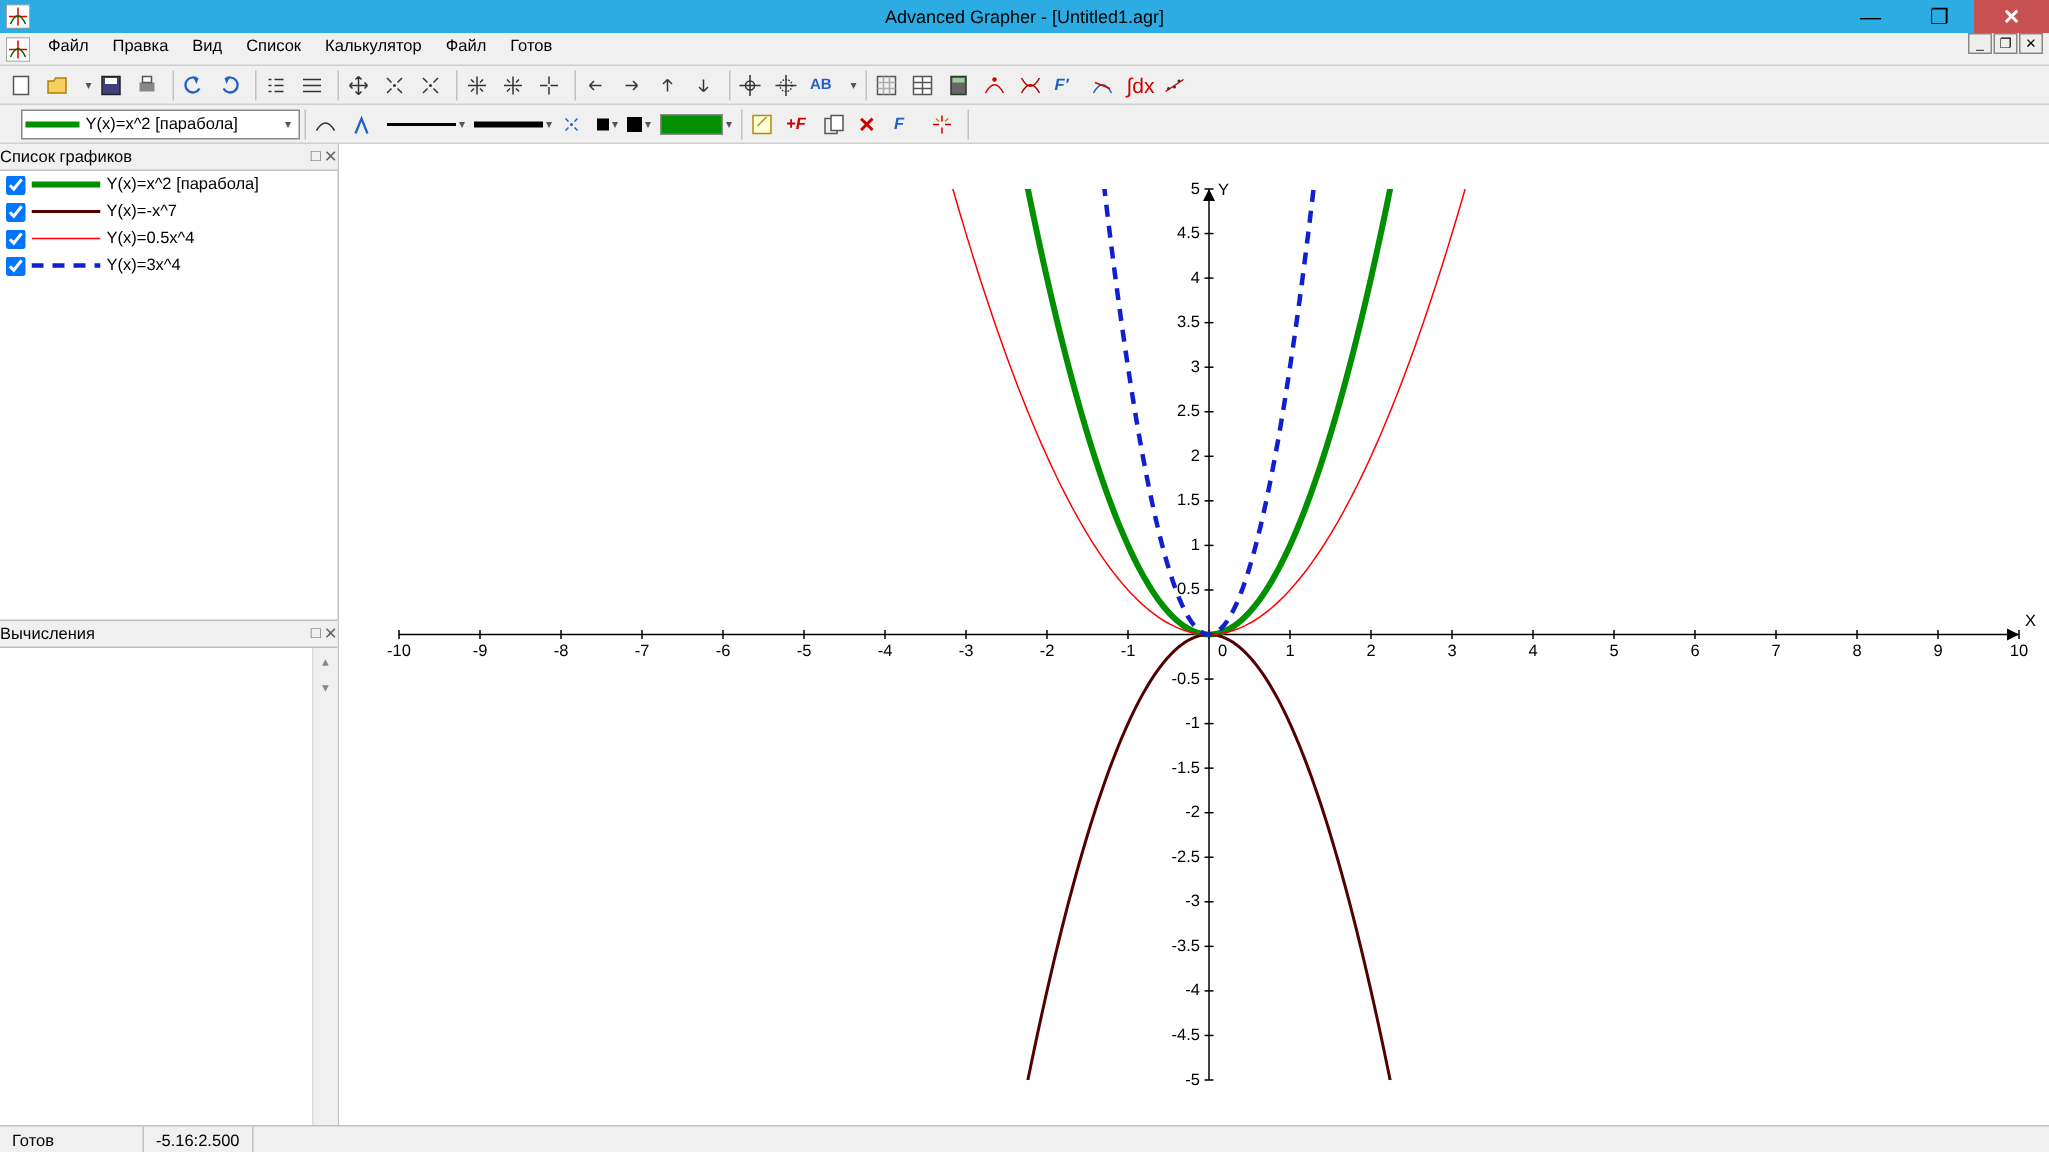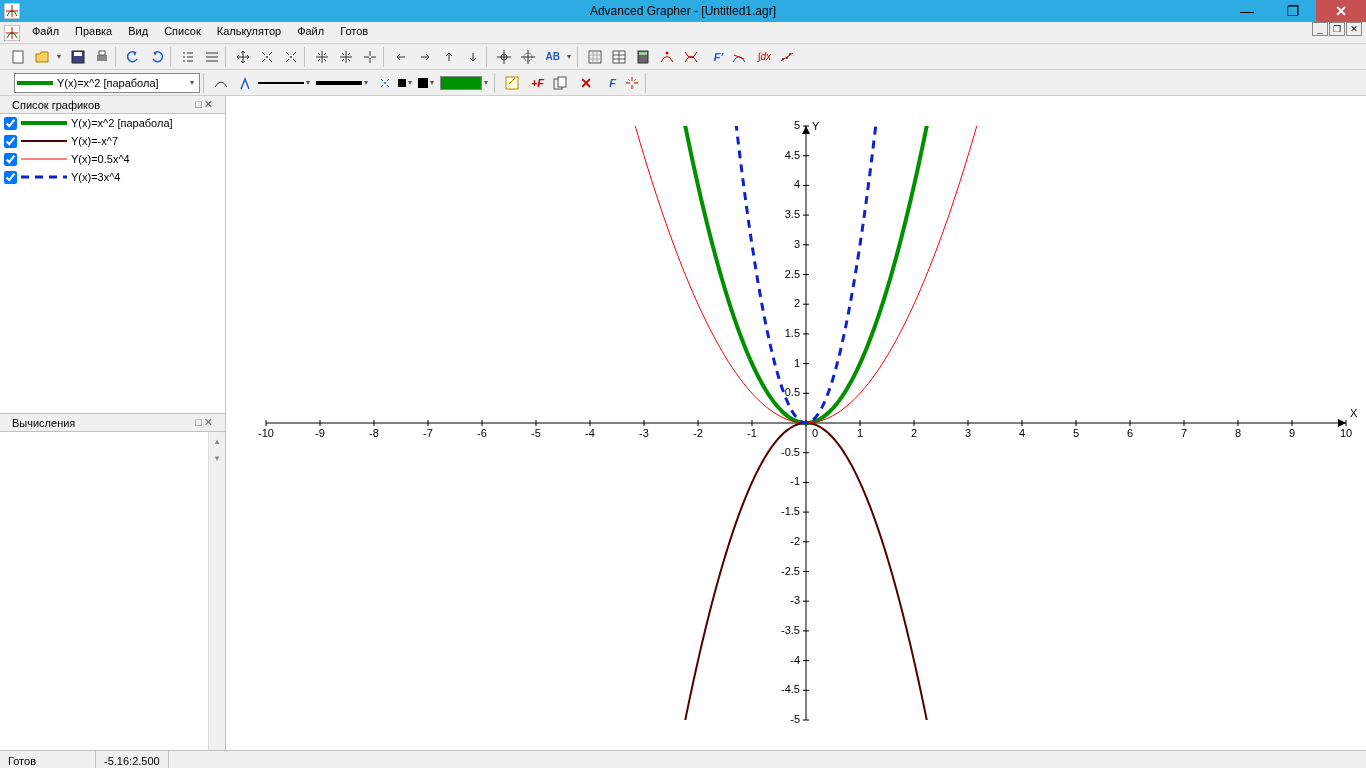--- a/index.html
+++ b/index.html
@@ -9,32 +9,32 @@
 .titlebar .title { position: absolute; left: 50%; transform: translateX(-50%); font-size: 12px; }
 .titlebar .win-controls { margin-left: auto; display: flex; height: 100%; }
 .titlebar .win-btn { width: 46px; height: 100%; display: flex; align-items: center; justify-content: center; font-size: 14px; font-family: Arial; }
 .titlebar .win-btn.close { background: #c75050; color: #fff; width: 50px; font-weight: bold; }
 .menubar { height: 22px; background: #f0f0f0; display: flex; align-items: flex-start; padding-left: 24px; border-bottom: 1px solid #d0d0d0; position: relative; }
 .menubar .app-sm-icon { position: absolute; left: 4px; top: 3px; width: 16px; height: 16px; }
 .menubar .menu-item { padding: 3px 8px; cursor: default; }
 .menubar .mdi-controls { margin-left: auto; display: flex; padding-right: 4px; gap: 1px; }
 .menubar .mdi-btn { width: 16px; height: 14px; border: 1px solid #888; background: #eee; display: flex; align-items: center; justify-content: center; font-size: 9px; line-height: 1; }
 .toolbar { height: 26px; background: #f0f0f0; border-bottom: 1px solid #d0d0d0; display: flex; align-items: center; padding: 0 4px; }
-.tb-btn { width: 22px; height: 22px; display: flex; align-items: center; justify-content: flex-end; margin: 0 1px; border: 1px solid transparent; }
+.tb-btn { width: 22px; height: 22px; display: flex; align-items: center; justify-content: flex-start; margin: 0 1px; border: 1px solid transparent; }
 .tb-sep { width: 1px; height: 20px; background: #c0c0c0; margin: 0 3px; }
 .tb-dd { display: flex; align-items: center; height: 22px; border: 1px solid transparent; padding: 0 2px; }
 .tb-dd .arr { font-size: 8px; margin-left: 2px; color: #555; }
 .toolbar2 { height: 26px; background: #f0f0f0; border-bottom: 1px solid #d0d0d0; display: flex; align-items: center; padding: 0 4px; }
 .func-cbx { height: 20px; border: 1px solid #888; background: #fff; display: flex; align-items: center; min-width: 186px; padding: 0 2px; }
 .func-cbx .swatch { width: 36px; height: 4px; background: #009000; margin-right: 4px; border-radius: 0; }
 .func-cbx .arr { margin-left: auto; font-size: 8px; color: #555; padding: 0 3px; }
 .color-block { width: 42px; height: 14px; border: 1px solid #888; }
 .workspace { display: flex; height: 654px; }
 .side { width: 226px; background: #fff; display: flex; flex-direction: column; border-right: 1px solid #c0c0c0; }
-.panel-hdr { height: 18px; background: #f0f0f0; border-bottom: 1px solid #c0c0c0; display: flex; align-items: center; padding: 0 12px; font-size: 11px; }
+.panel-hdr { height: 18px; background: #f0f0f0; border-bottom: 1px solid #c0c0c0; display: flex; align-items: center; padding: 0 0; font-size: 11px; }
 .panel-hdr .paneltools { margin-left: auto; display: flex; gap: 2px; font-size: 10px; color: #666; }
 .graph-list { flex: 0 0 300px; overflow: auto; border-bottom: 1px solid #c0c0c0; }
 .graph-row { display: flex; align-items: center; height: 18px; padding: 0 4px; gap: 4px; }
 .graph-row input { width: 13px; height: 13px; }
 .gswatch { width: 46px; height: 10px; display: flex; align-items: center; }
 .calc-panel { flex: 1; display: flex; flex-direction: column; }
 .calc-body { flex: 1; background: #fff; position: relative; }
 .calc-body .scroll { position: absolute; right: 0; top: 0; bottom: 0; width: 17px; background: #f0f0f0; border-left: 1px solid #ddd; }
 .calc-body .scroll .up, .calc-body .scroll .dn { height: 17px; display: flex; align-items: center; justify-content: center; color: #888; font-size: 9px; }
 .plot { flex: 1; background: #fff; position: relative; }
@@ -243,21 +243,21 @@
   <div class="tb-btn">
       <span style="font-style:italic;color:#2060c0;font-weight:bold">F′</span>
     </div>
   <div class="tb-btn">
       <svg width="16" height="16">
         <path d="M2 13 Q8 2 14 13" stroke="#2060c0" fill="none"></path>
         <path d="M3 6 L13 10" stroke="#d00"></path>
       </svg>
     </div>
   <div class="tb-btn">
-      <span style="color:#c00;font-size:10px;font-style:italic">∫dx</span>
+      <span style="color:#c00;font-size:14px;">∫dx</span>
     </div>
   <div class="tb-btn">
       <svg width="16" height="16">
         <path d="M2 12 L14 4" stroke="#d00"></path>
         <circle cx="4" cy="10" r="1" fill="#333"></circle>
         <circle cx="8" cy="9" r="1" fill="#333"></circle>
         <circle cx="11" cy="5" r="1" fill="#333"></circle>
       </svg>
     </div>
 </div>

